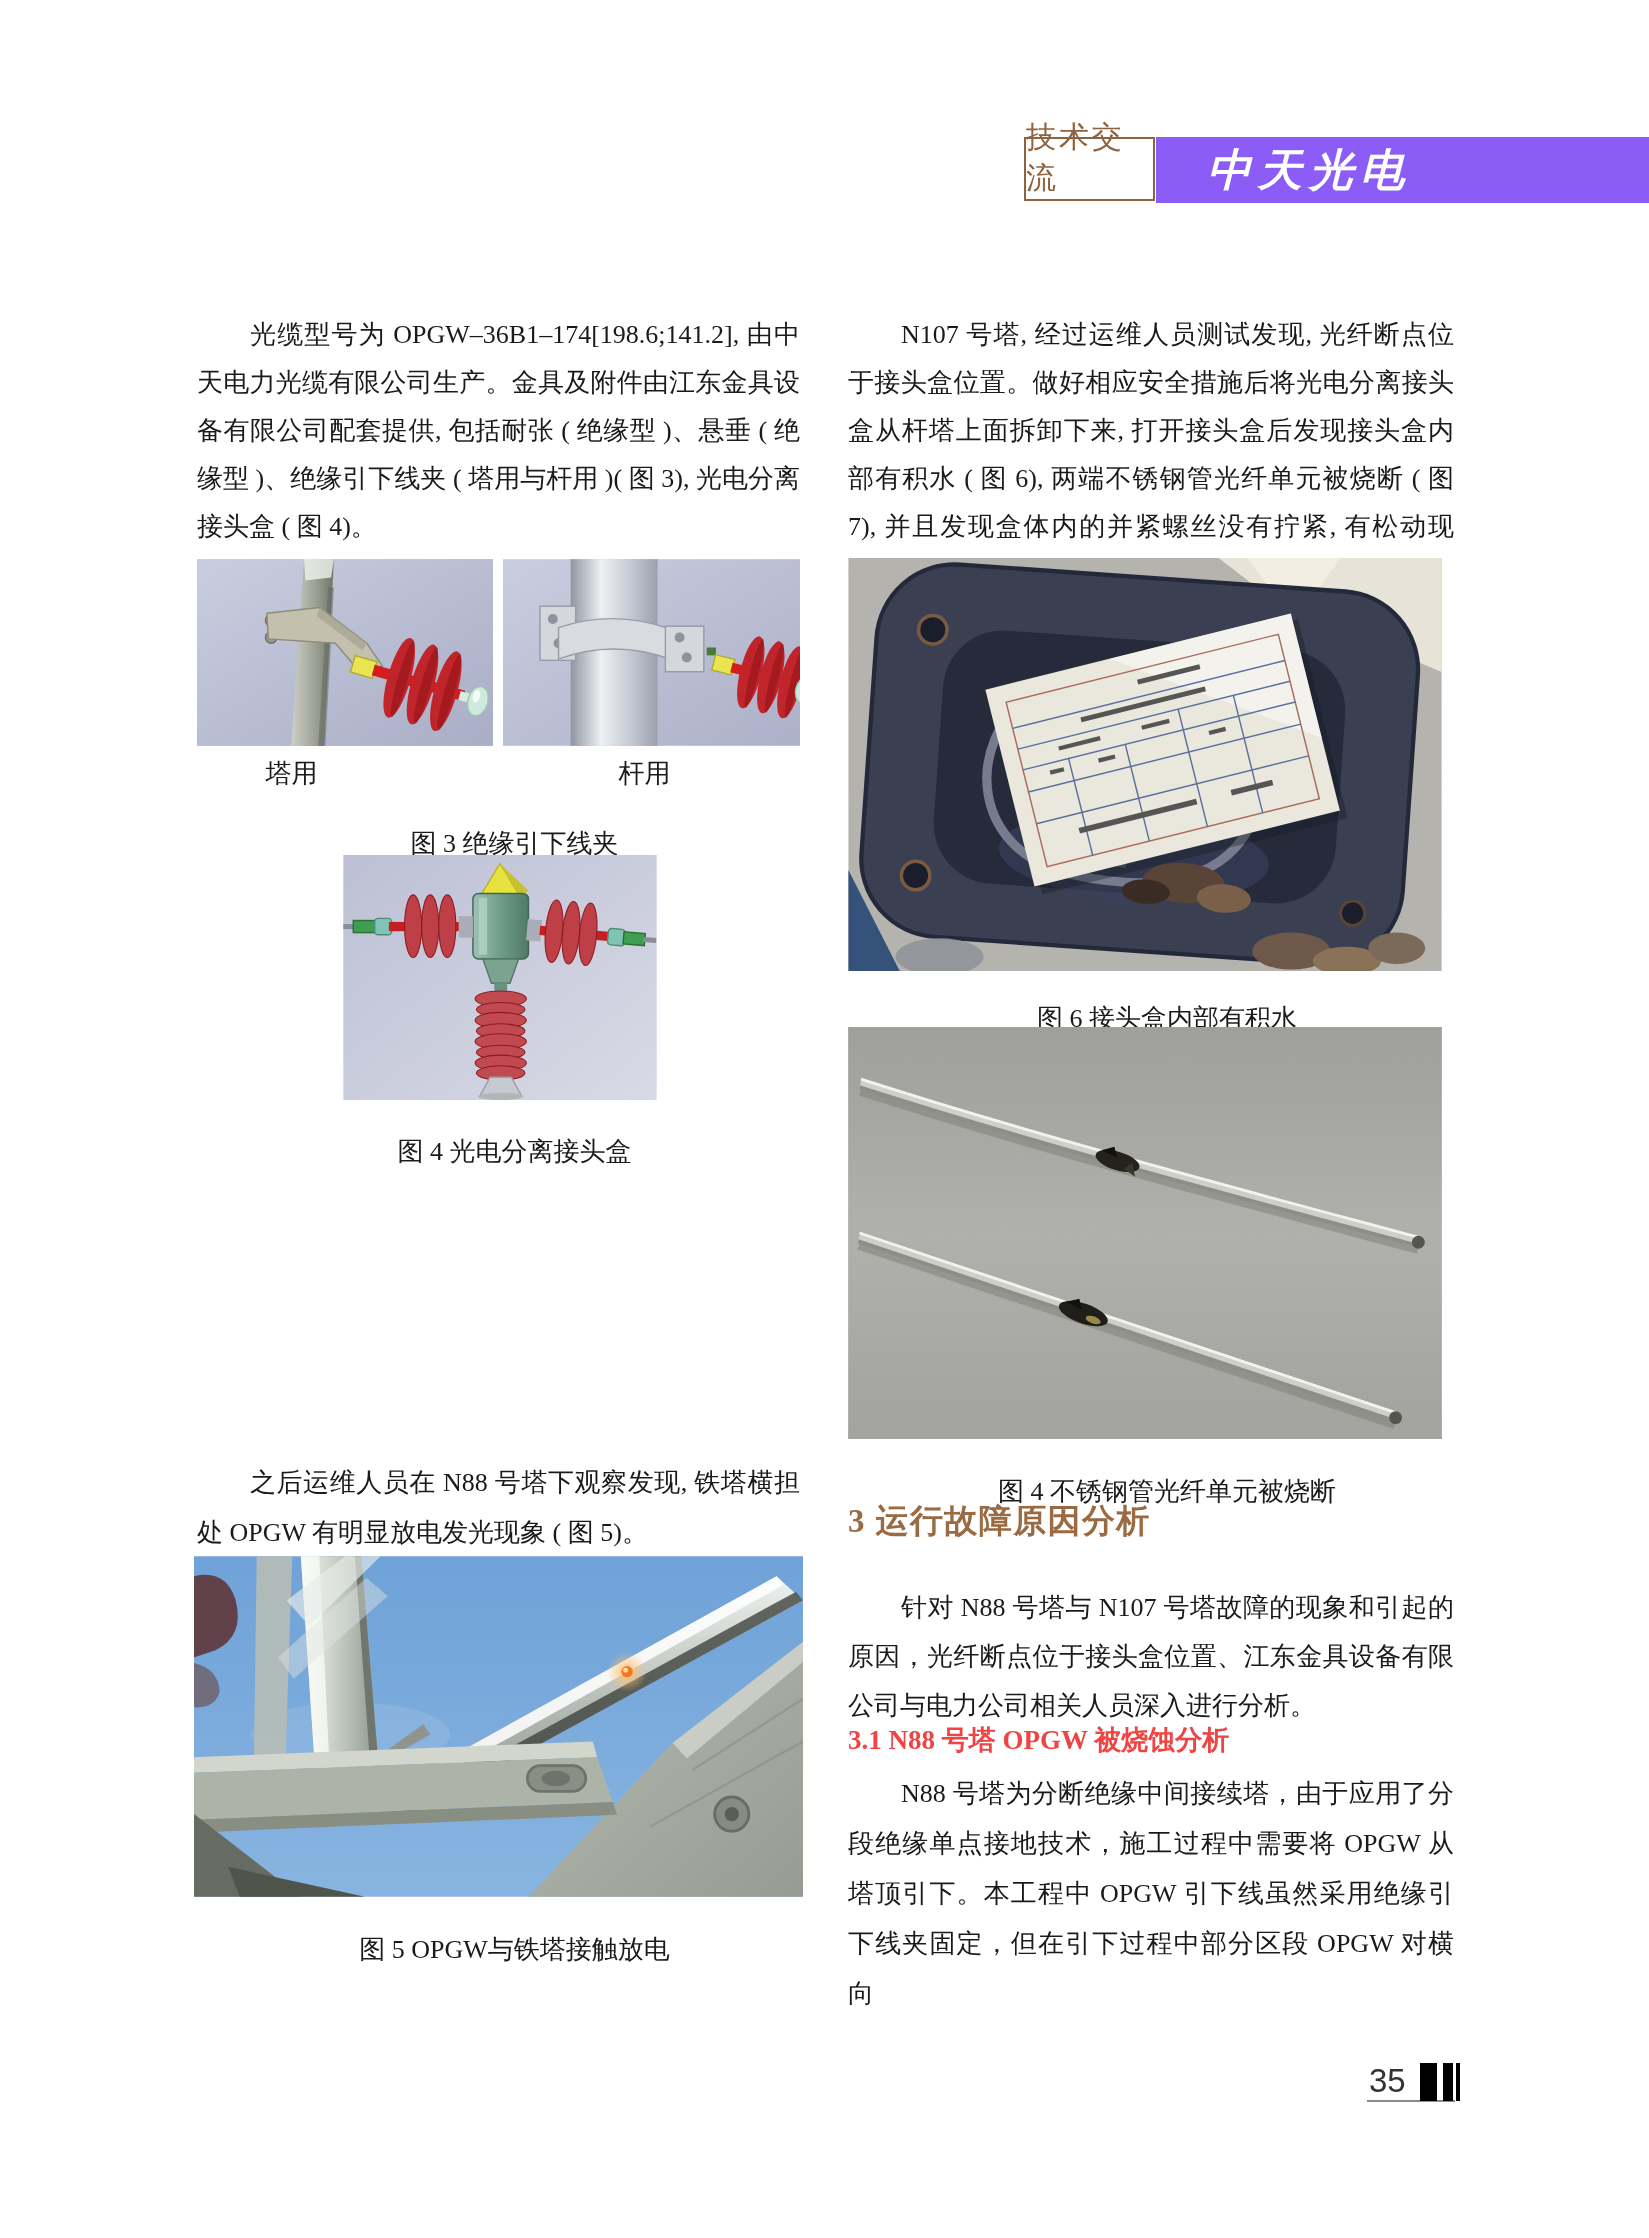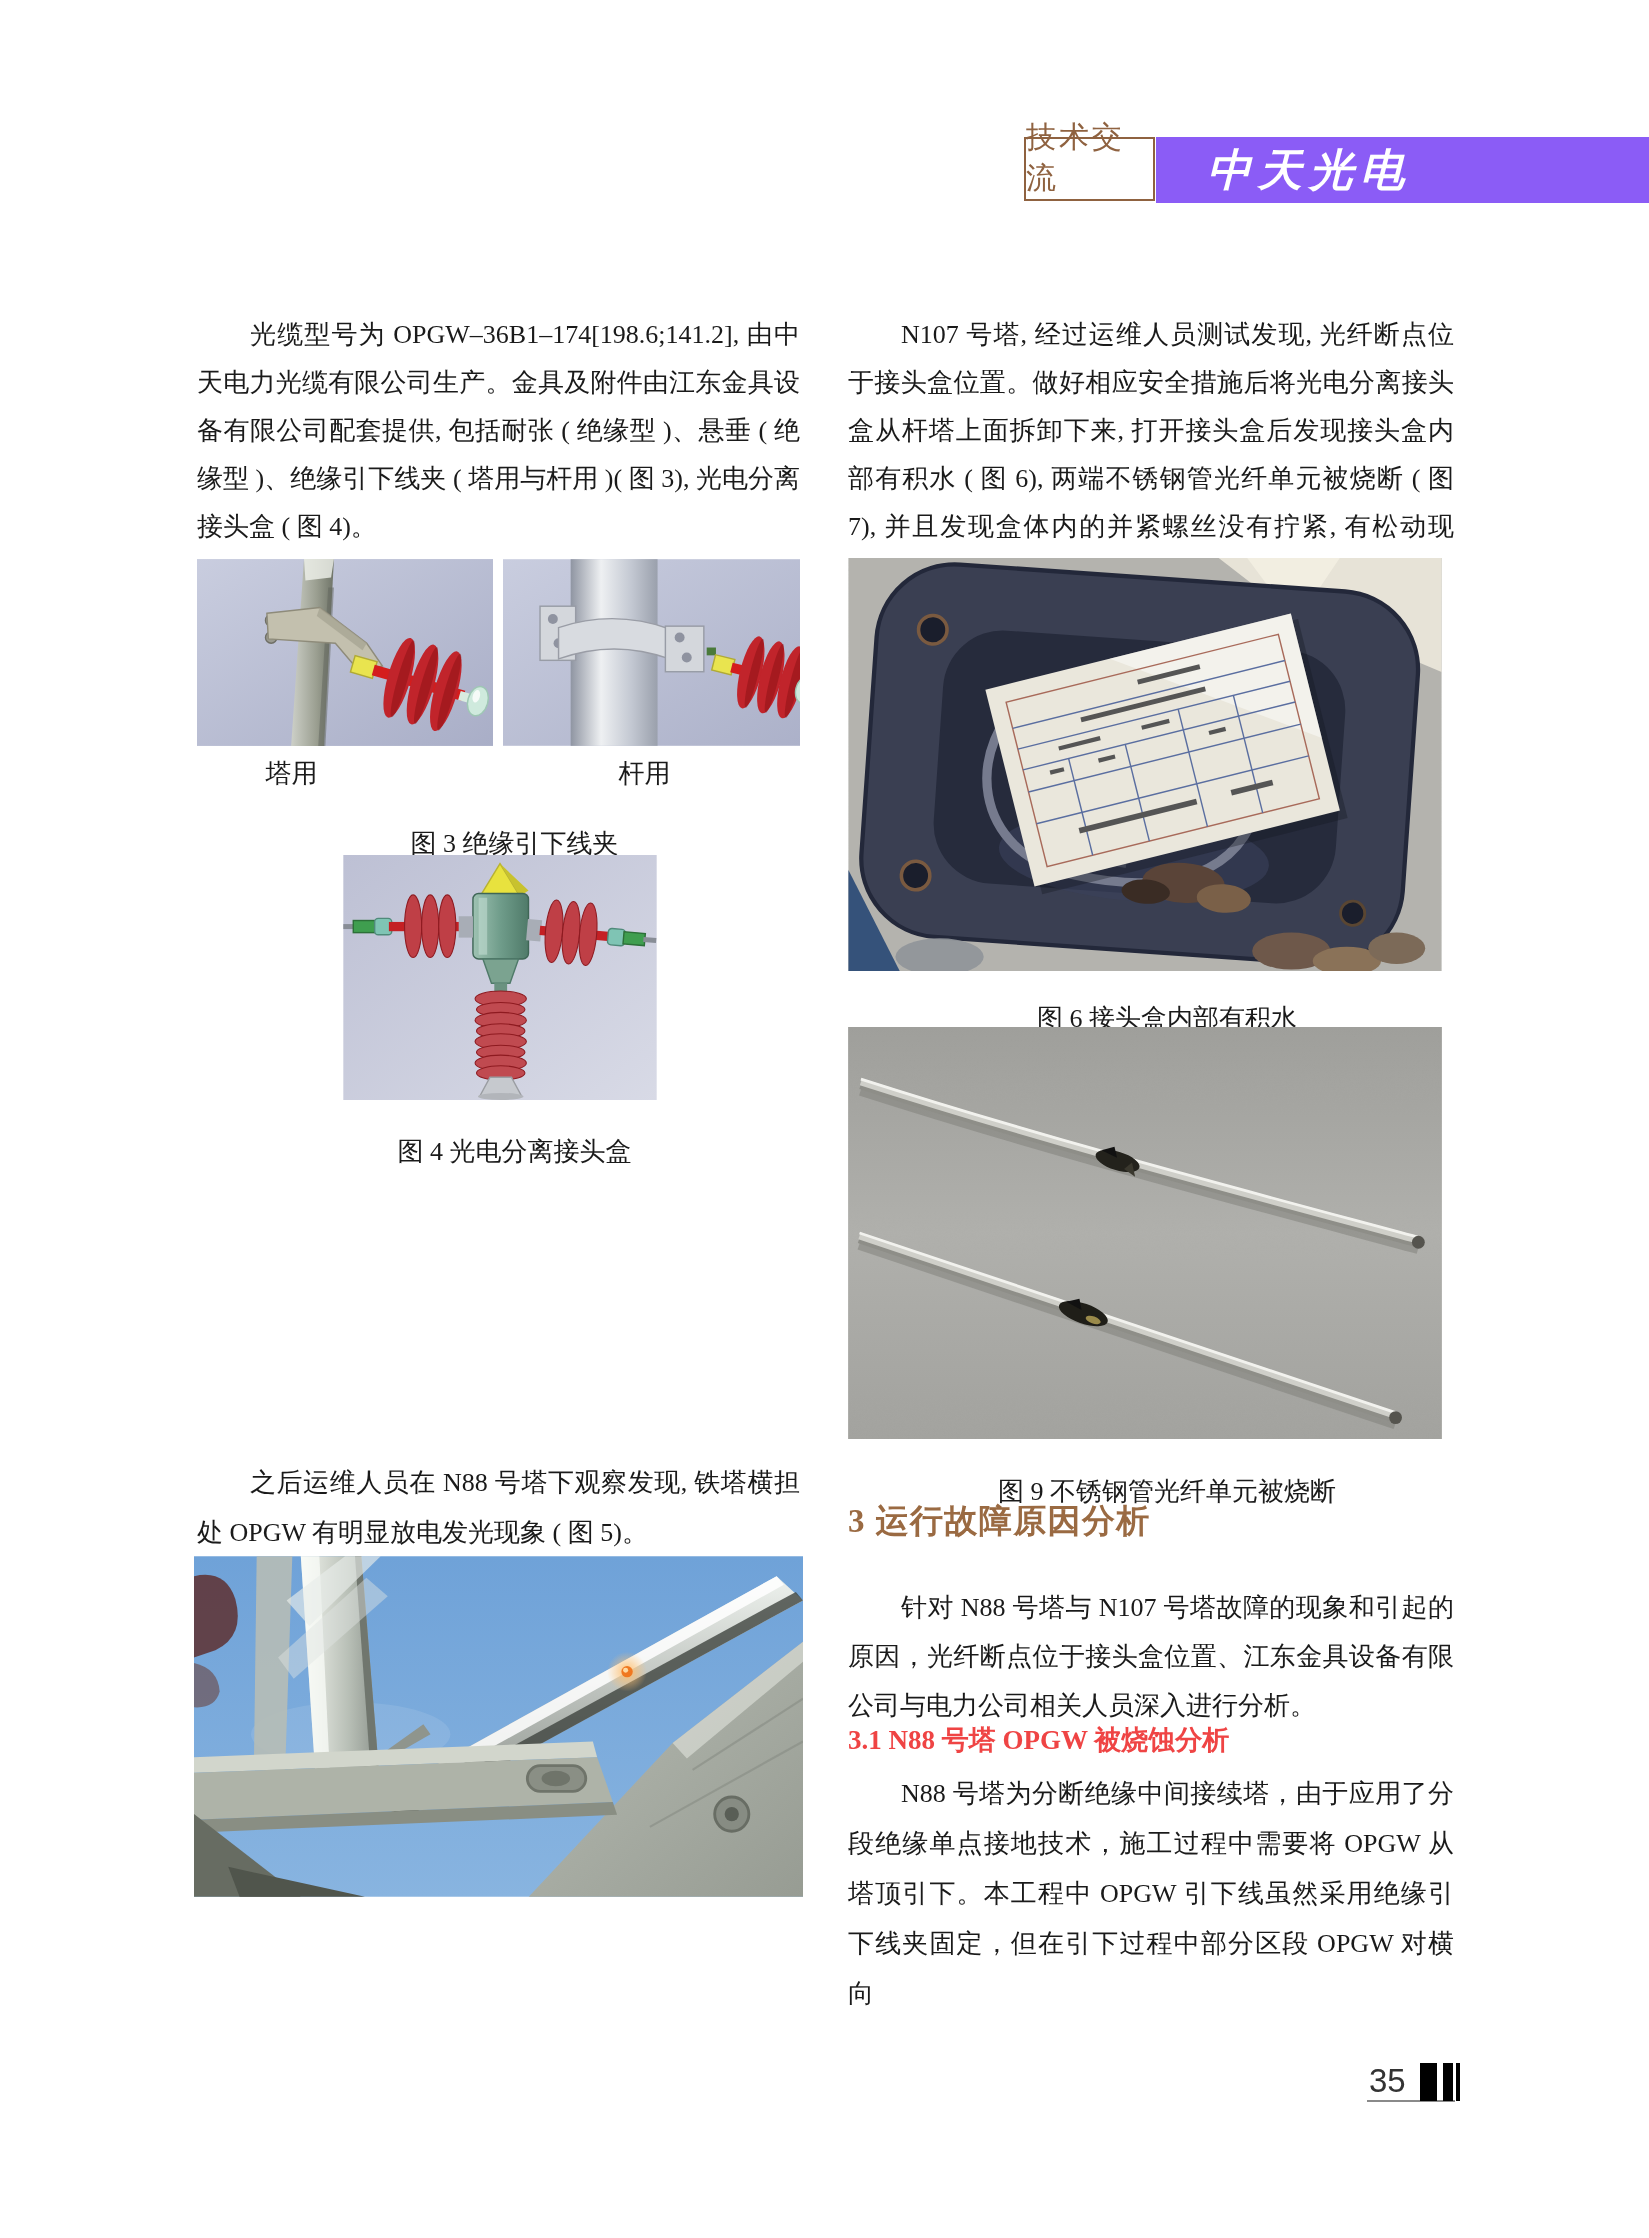--- a/index.html
+++ b/index.html
@@ -261,20 +261,21 @@
         <polygon points="0,304 566,282 588,345 0,370" fill="#aeb3a8"></polygon>
         <polygon points="0,370 588,345 594,363 0,388" fill="#898e83"></polygon>
         <rect x="468" y="294" width="82" height="36" rx="18" fill="#8a8f85" stroke="#6f746a" stroke-width="4"></rect>
         <ellipse cx="508" cy="312" rx="20" ry="11" fill="#6f746a"></ellipse>
       </g>
       <g>
         <polygon points="0,362 150,478 0,478" fill="#676c62"></polygon>
         <polygon points="48,436 240,478 64,478" fill="#50554c"></polygon>
       </g>
     </svg>
+    <div class="fig-caption" style="top:1605px;">图 5  OPGW与铁塔接触放电</div>
   </div>
 
   <div class="col right-col">
 
     <p class="body-text" style="top:0;">N107 号塔, 经过运维人员测试发现, 光纤断点位于接头盒位置。做好相应安全措施后将光电分离接头盒从杆塔上面拆卸下来, 打开接头盒后发现接头盒内部有积水 ( 图 6), 两端不锈钢管光纤单元被烧断 ( 图 7), 并且发现盒体内的并紧螺丝没有拧紧, 有松动现象。</p>
 
     <svg class="fig" style="top:247px;left:0;" width="594" height="413" viewBox="0 0 833 580">
       <defs>
         <filter id="g6">
             <feTurbulence type="fractalNoise" baseFrequency="0.9" numOctaves="2" result="n"></feTurbulence>
@@ -370,21 +371,21 @@
         <path d="M 16,289 C 270,373 520,457 768,541" stroke="#f2f2ee" stroke-width="4"></path>
       </g>
       <g transform="rotate(19 330 402)">
         <ellipse cx="330" cy="402" rx="36" ry="14" fill="#1f1e18"></ellipse>
         <ellipse cx="346" cy="406" rx="11" ry="5" fill="#9a8a4a"></ellipse>
         <polygon points="302,394 318,384 326,398" fill="#111"></polygon>
       </g>
       <circle cx="800" cy="302" r="9" fill="#55544e"></circle>
       <circle cx="768" cy="548" r="9" fill="#55544e"></circle>
     </svg>
-    <div class="fig-caption" style="top:1147px;">图 9  不锈钢管光纤单元被烧断</div>
+    <div class="fig-caption" style="top:1147px;">图 4  不锈钢管光纤单元被烧断</div>
 
     <h2 class="h-section" style="top:1188px;">3 运行故障原因分析</h2>
 
     <p class="body-text lh69" style="top:1272px;">针对 N88 号塔与 N107 号塔故障的现象和引起的原因，光纤断点位于接头盒位置、江东金具设备有限公司与电力公司相关人员深入进行分析。</p>
 
     <h3 class="h-subsection" style="top:1411px;">3.1 N88 号塔 OPGW 被烧蚀分析</h3>
 
     <p class="body-text lh70" style="top:1458px;">N88 号塔为分断绝缘中间接续塔，由于应用了分段绝缘单点接地技术，施工过程中需要将 OPGW 从塔顶引下。本工程中 OPGW 引下线虽然采用绝缘引下线夹固定，但在引下过程中部分区段 OPGW 对横向</p>
   </div>
 

